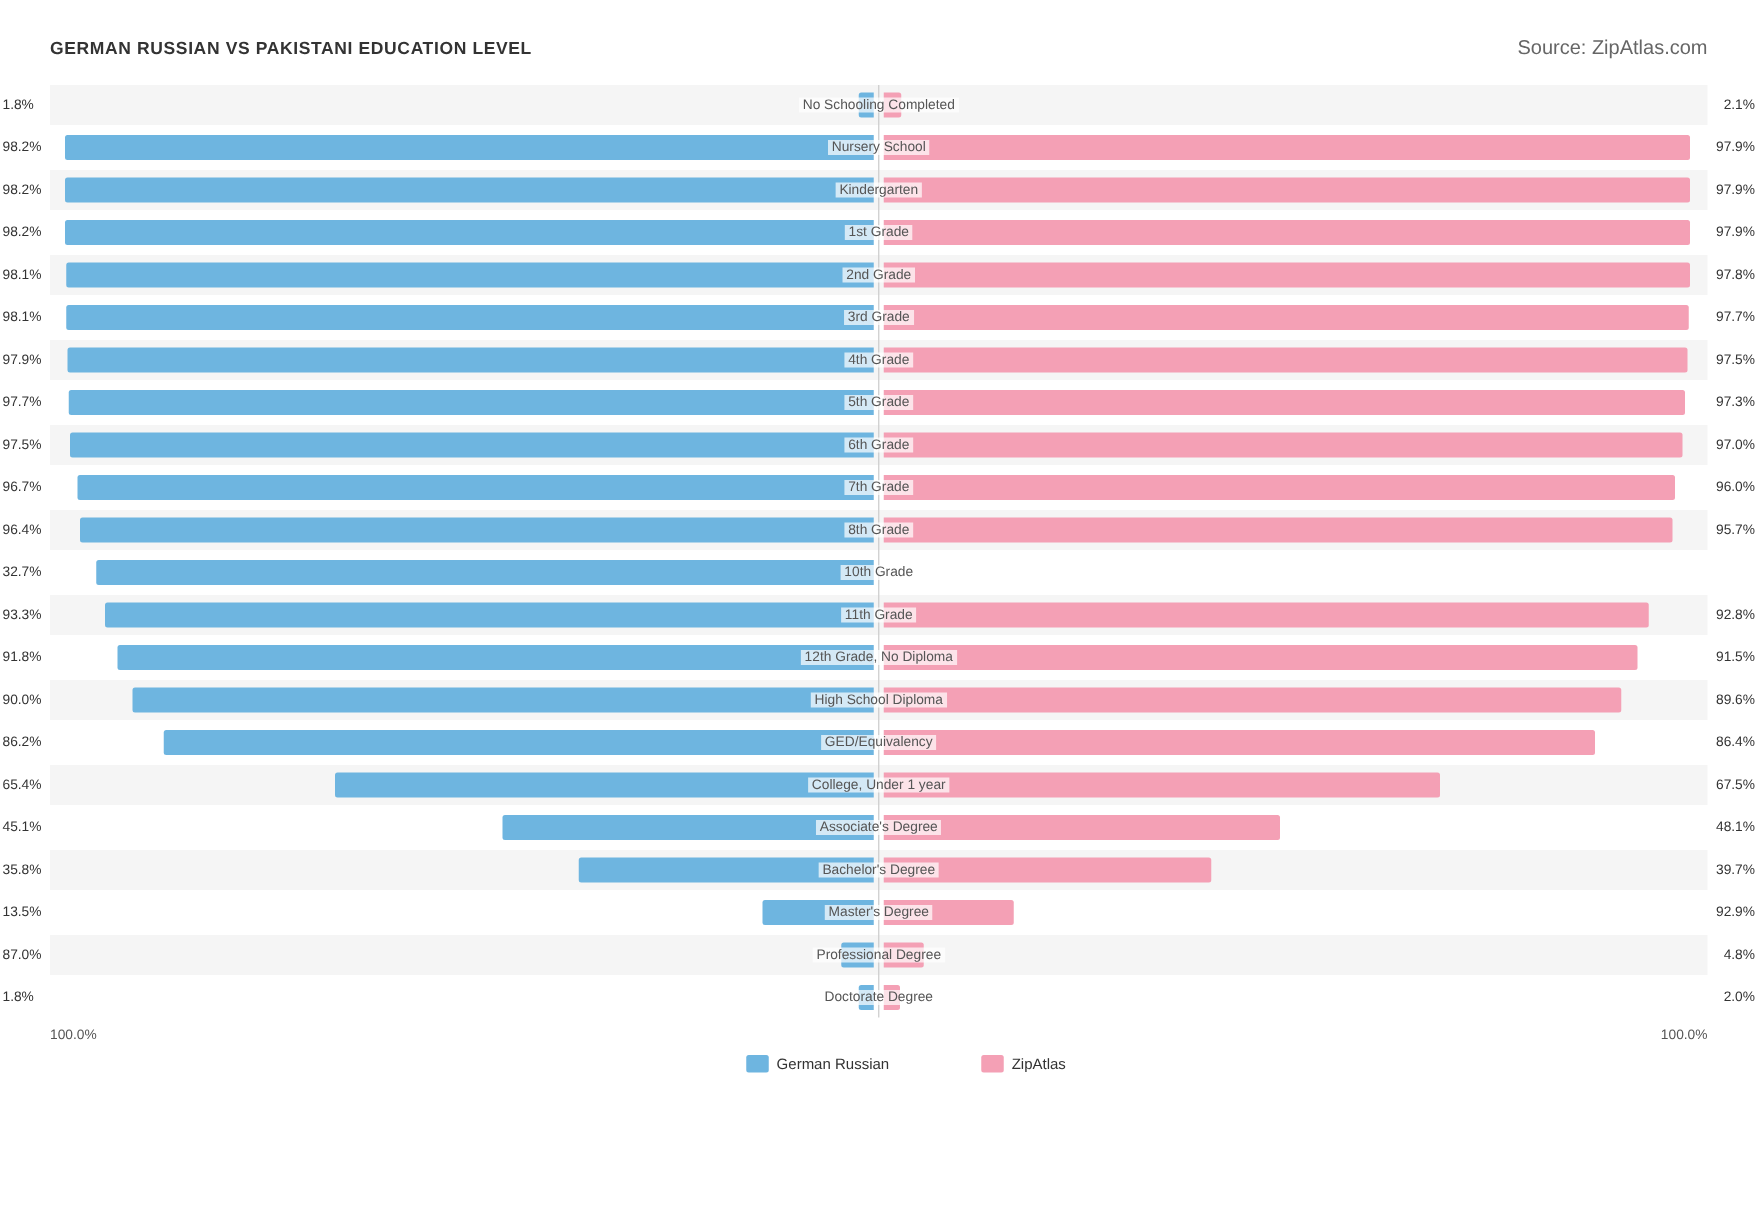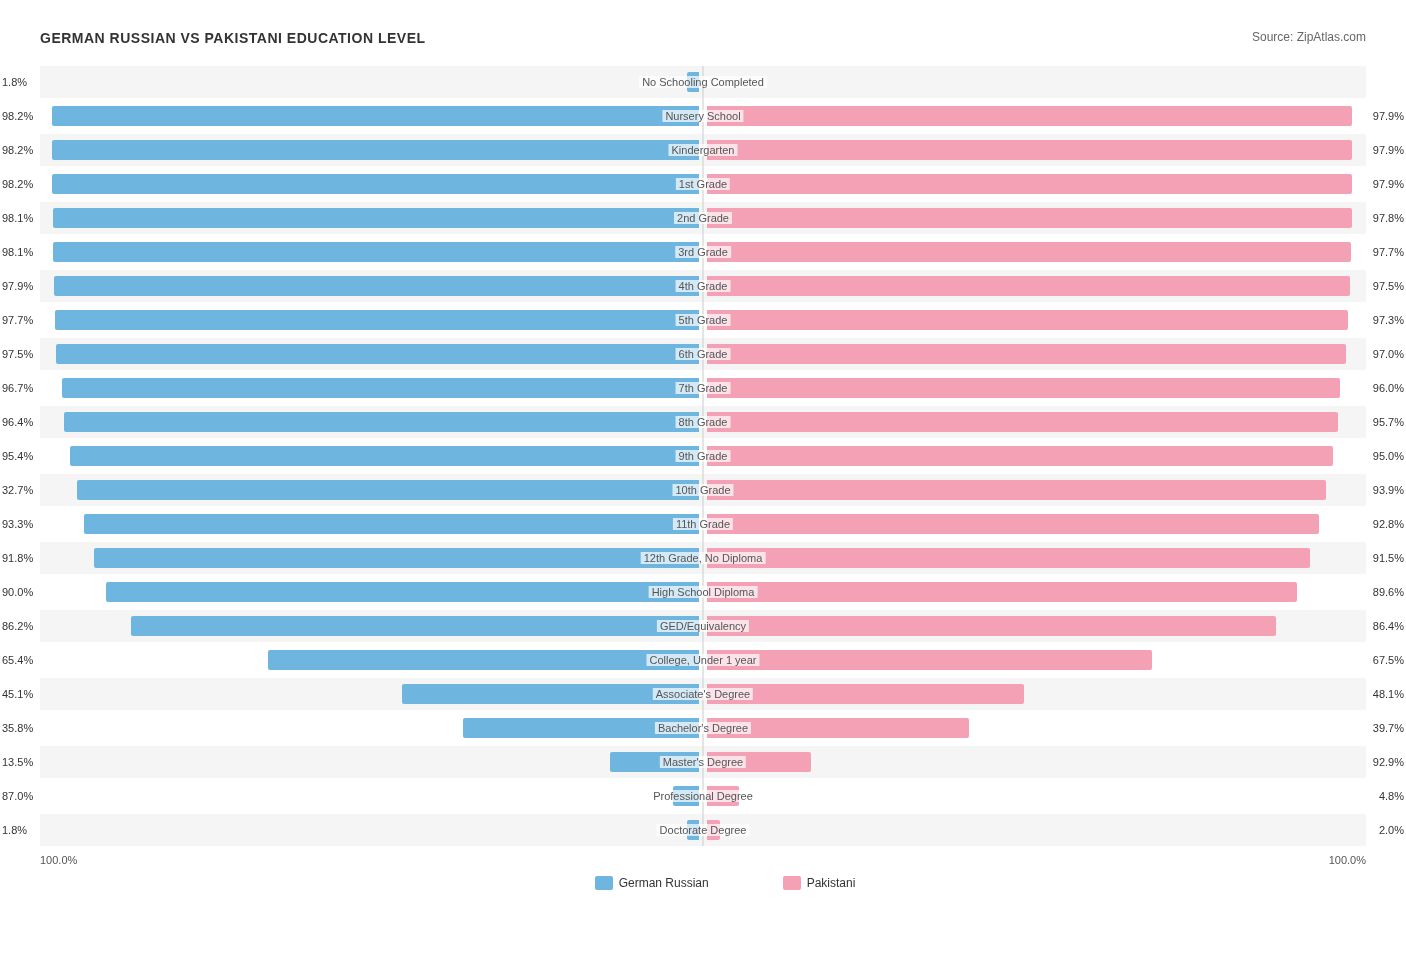--- a/index.html
+++ b/index.html
@@ -23,21 +23,21 @@
       margin-bottom: 20px;
     }
     .chart-title {
       font-size: 14px;
       font-weight: bold;
       color: #333;
       text-transform: uppercase;
       letter-spacing: 0.5px;
     }
     .chart-source {
-      font-size: 12px;
+      font-size: 16px;
       color: #666;
       text-align: right;
     }
     .bar-row {
       display: flex;
       align-items: center;
       margin-bottom: 2px;
       height: 32px;
       position: relative;
     }
@@ -166,20 +166,24 @@
   </div>
 
   <div class="bars-wrapper">
     <div class="center-line"></div>
     <div id="bars-container">
         <div class="bar-row">
     <div class="left-section">
       <span class="val-left">1.8%</span>
       <div class="bar-left" style="width:1.8000000000000003%;"></div>
     </div>
+    <div class="right-section">
+      <div class="bar-right" style="width:2.1%;"></div>
+      <span class="val-right">2.1%</span>
+    </div>
     <span class="label-center">No Schooling Completed</span>
   </div>
         <div class="bar-row">
     <div class="left-section">
       <span class="val-left">98.2%</span>
       <div class="bar-left" style="width:98.2%;"></div>
     </div>
     <div class="right-section">
       <div class="bar-right" style="width:97.9%;"></div>
       <span class="val-right">97.9%</span>
@@ -280,37 +284,22 @@
       <div class="bar-left" style="width:96.4%;"></div>
     </div>
     <div class="right-section">
       <div class="bar-right" style="width:95.7%;"></div>
       <span class="val-right">95.7%</span>
     </div>
     <span class="label-center">8th Grade</span>
   </div>
         <div class="bar-row">
     <div class="left-section">
-      <span class="val-left">95.4%</span>
-      <div class="bar-left" style="width:95.4%;"></div>
-    </div>
-    <div class="right-section">
-      <div class="bar-right" style="width:95%;"></div>
-      <span class="val-right">95.0%</span>
-    </div>
-    <span class="label-center">9th Grade</span>
-  </div>
-        <div class="bar-row">
-    <div class="left-section">
       <span class="val-left">32.7%</span>
       <div class="bar-left" style="width:94.4%;"></div>
-    </div>
-    <div class="right-section">
-      <div class="bar-right" style="width:93.9%;"></div>
-      <span class="val-right">93.9%</span>
     </div>
     <span class="label-center">10th Grade</span>
   </div>
         <div class="bar-row">
     <div class="left-section">
       <span class="val-left">93.3%</span>
       <div class="bar-left" style="width:93.3%;"></div>
     </div>
     <div class="right-section">
       <div class="bar-right" style="width:92.8%;"></div>
@@ -425,16 +414,16 @@
     <div class="axis-label">100.0%</div>
   </div>
 
   <div class="legend">
     <div class="legend-item">
       <div class="legend-color" style="background:#6eb5e0;"></div>
       <span>German Russian</span>
     </div>
     <div class="legend-item">
       <div class="legend-color" style="background:#f4a0b5;"></div>
-      <span>Pakistani</span>
+      <span>ZipAtlas</span>
     </div>
   </div>
 </div>
 
 </body></html>

